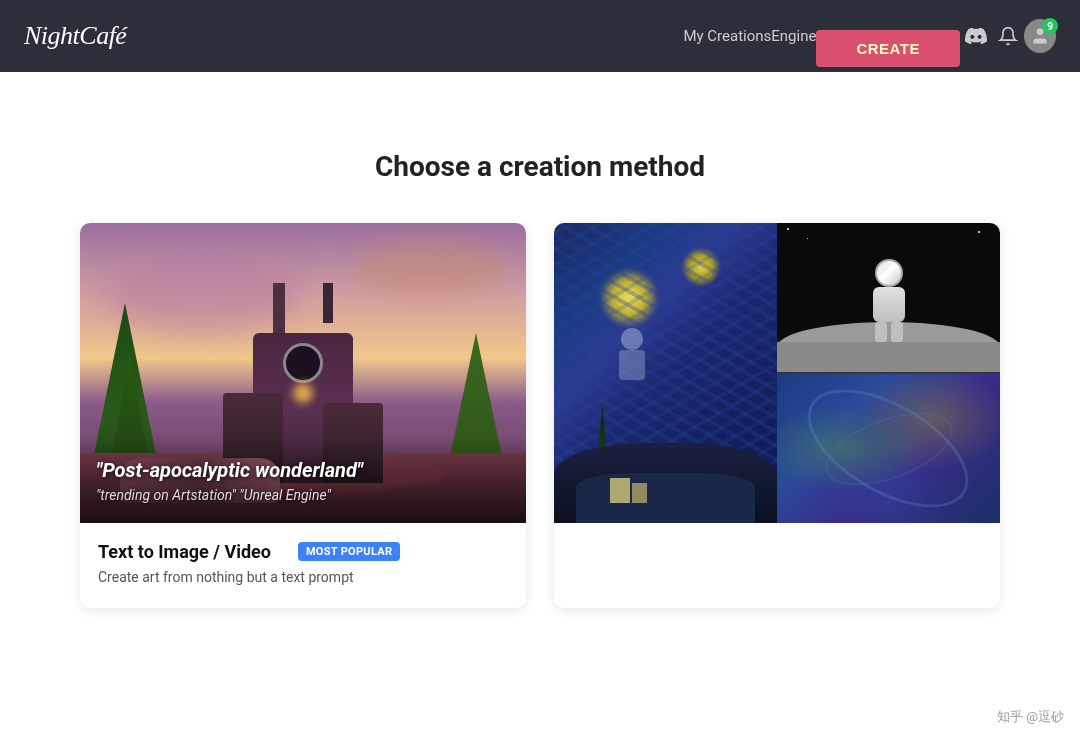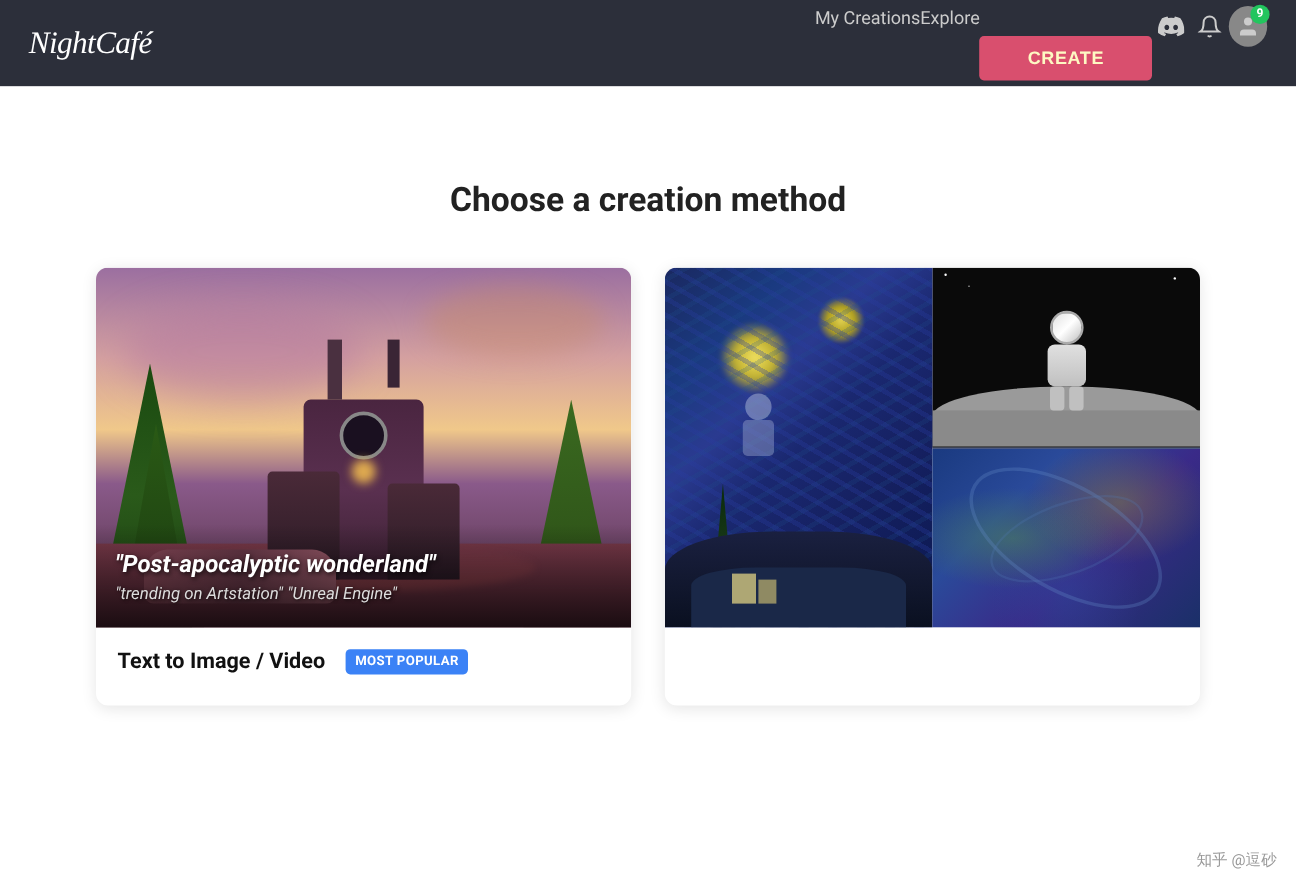--- a/index.html
+++ b/index.html
@@ -17,20 +17,21 @@
     .navbar-logo {
       font-family: Georgia, serif;
       font-style: italic;
       font-size: 26px;
       color: #fff;
       letter-spacing: -0.5px;
       cursor: pointer;
     }
     .navbar-right {
       display: flex;
+      align-items: center;
     }
     .nav-link {
       color: #ccc;
       font-size: 15px;
       cursor: pointer;
       text-decoration: none;
     }
     .create-btn {
       background: #d94f6e;
       color: #fef9c3;
@@ -139,21 +140,22 @@
       font-style: italic;
       text-shadow: 1px 1px 3px rgba(0,0,0,0.8);
     }
 
     
     .card-info {
       padding: 18px 18px 20px;
     }
     .card-title-row {
       display: flex;
-      gap: 17px;
+      align-items: center;
+      gap: 27px;
       margin-bottom: 6px;
     }
     .card-title {
       font-size: 18px;
       font-weight: 700;
       color: #111;
     }
     .most-popular-badge {
       background: #3b82f6;
       color: #fff;
@@ -179,21 +181,21 @@
       font-size: 13px;
     }
   </style>
 </head>
 <body>
 
 <nav class="navbar">
   <div class="navbar-logo">NightCafé</div>
   <div class="navbar-right">
     <a class="nav-link">My Creations</a>
-    <a class="nav-link">Explore</a>
+    <a class="nav-link">Engine</a>
     <button class="create-btn">CREATE</button>
 
     <div class="nav-icon">
       <svg width="22" height="22" viewBox="0 0 24 24" fill="#ccc">
         <path d="M20.317 4.492c-1.53-.69-3.17-1.2-4.885-1.49a.075.075 0 0 0-.079.036c-.21.369-.444.85-.608 1.23a18.566 18.566 0 0 0-5.487 0 12.36 12.36 0 0 0-.617-1.23A.077.077 0 0 0 8.562 3c-1.714.29-3.354.8-4.885 1.491a.07.07 0 0 0-.032.027C.533 9.093-.32 13.555.099 17.961a.08.08 0 0 0 .031.055 20.03 20.03 0 0 0 5.993 2.98.078.078 0 0 0 .084-.026 13.83 13.83 0 0 0 1.226-1.963.074.074 0 0 0-.041-.104 13.175 13.175 0 0 1-1.872-.878.075.075 0 0 1-.008-.125c.126-.093.252-.19.372-.287a.075.075 0 0 1 .078-.01c3.927 1.764 8.18 1.764 12.061 0a.075.075 0 0 1 .079.009c.12.098.245.195.372.288a.075.075 0 0 1-.006.125c-.598.344-1.22.635-1.873.877a.075.075 0 0 0-.041.105c.36.687.772 1.341 1.225 1.962a.077.077 0 0 0 .084.028 19.963 19.963 0 0 0 6.002-2.981.076.076 0 0 0 .032-.054c.5-5.094-.838-9.52-3.549-13.442a.06.06 0 0 0-.031-.028zM8.02 15.278c-1.182 0-2.157-1.069-2.157-2.38 0-1.312.956-2.38 2.157-2.38 1.21 0 2.176 1.077 2.157 2.38 0 1.312-.956 2.38-2.157 2.38zm7.975 0c-1.183 0-2.157-1.069-2.157-2.38 0-1.312.955-2.38 2.157-2.38 1.21 0 2.176 1.077 2.157 2.38 0 1.312-.946 2.38-2.157 2.38z"></path>
       </svg>
     </div>
 
     <div class="nav-icon">
       <svg width="20" height="20" viewBox="0 0 24 24" fill="none" stroke="#ccc" stroke-width="2">
@@ -256,20 +258,21 @@
             <div class="tti-quote">"Post-apocalyptic wonderland"</div>
             <div class="tti-subtitle">"trending on Artstation" "Unreal Engine"</div>
           </div>
         </div>
       </div>
       <div class="card-info">
         <div class="card-title-row">
           <span class="card-title">Text to Image / Video</span>
           <span class="most-popular-badge">MOST POPULAR</span>
         </div>
+        <div class="card-description">Create art from nothing but a text prompt</div>
       </div>
     </div>
 
     <div class="card">
       <div class="card-image">
         <div style="width:100%;height:100%;display:grid;grid-template-columns:1fr 1fr;grid-template-rows:1fr 1fr;">
 
           <div style="background:#0a0a0a;display:flex;align-items:center;justify-content:center;position:relative;overflow:hidden;border-bottom:1px solid #333;">
 
             <div style="position:absolute;bottom:0;left:0;right:0;height:50px;background:#9a9a9a;border-radius:50% 50% 0 0;"></div>

